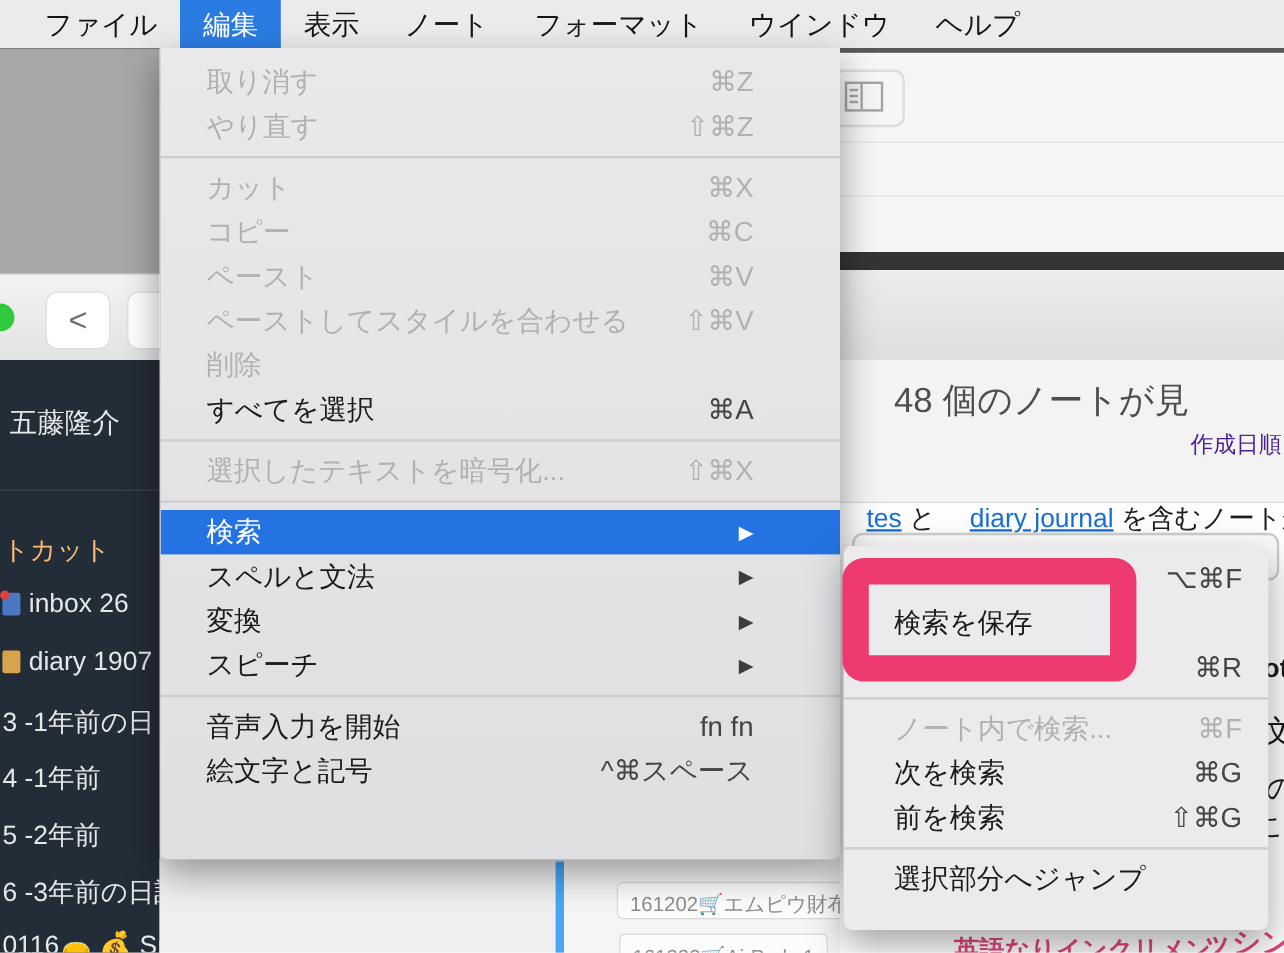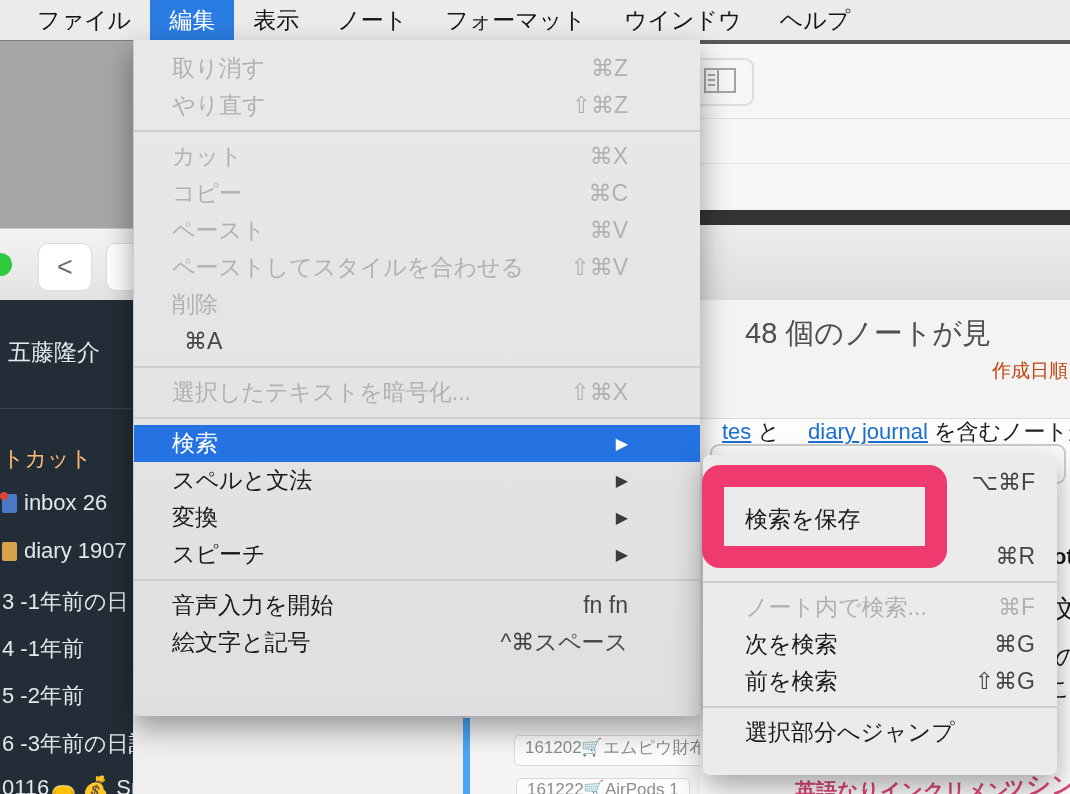--- a/index.html
+++ b/index.html
@@ -44,29 +44,29 @@
   .nb-icon{width:15px;height:19px;border-radius:2px;margin-right:7px;position:relative;flex:0 0 auto;}
   .nb-icon.blue{background:#4a78c4;}
   .nb-icon.blue::after{content:"";position:absolute;left:-2px;top:-2px;width:8px;height:8px;border-radius:50%;background:#d8433b;}
   .nb-icon.tan{background:#d8a34d;}
 
   
   .bstrip{position:absolute;left:133px;top:715px;width:567px;height:79px;background:#efeff0;}
   .bstrip .rightbg{position:absolute;left:337px;top:0;width:230px;height:79px;background:#f5f5f6;}
   .bluebar{position:absolute;left:330px;top:3px;width:7px;height:76px;background:#4aa6f4;}
   .pill{position:absolute;background:#fcfcfc;border:1px solid #d8d8d8;border-radius:5px;color:#8d8d8d;
-        font-size:17px;display:flex;align-items:flex-start;padding:0 10px;white-space:nowrap;box-sizing:border-box;}
+        font-size:17px;display:flex;align-items:flex-end;padding:0 10px;white-space:nowrap;box-sizing:border-box;}
   .pill.p1{left:381px;top:20px;height:31px;}
   .pill.p2{left:383px;top:63px;height:31px;}
 
   
   .results{position:absolute;left:700px;top:300px;width:370px;height:494px;background:#fdfdfe;overflow:hidden;}
   .res-head{position:absolute;left:0;top:0;width:370px;height:119px;background:#f3f3f4;border-bottom:1px solid #dadada;box-sizing:border-box;}
   .res-title{position:absolute;left:45px;top:14px;font-size:29px;color:#4e4e4e;white-space:nowrap;}
-  .res-sort{position:absolute;right:2px;top:58px;font-size:19px;color:#c2410c;white-space:nowrap;margin-left:12px;}
+  .res-sort{position:absolute;right:2px;top:58px;font-size:19px;color:#4c1d95;white-space:nowrap;margin-left:12px;}
   .res-query{position:absolute;left:0;top:117px;font-size:22px;color:#1d1d1d;white-space:nowrap;}
   .res-query .lnk{color:#1a6fd4;text-decoration:underline;padding-left:22px;}
   .searchbox{position:absolute;left:10px;top:144px;width:356px;height:40px;border:2px solid #cccccc;border-radius:9px;background:#fafafa;box-sizing:border-box;}
   .frag{position:absolute;color:#1b1b1b;white-space:nowrap;}
   .pinktext{position:absolute;color:#e0457b;font-weight:bold;white-space:nowrap;
             text-decoration:underline dotted #e0457b 3px;text-underline-offset:4px;}
 
   
   .editmenu{position:absolute;left:133px;top:40px;width:567px;height:676px;
             background:linear-gradient(#e9e9eb,#dfdfe1);border-radius:0 0 7px 7px;
@@ -213,20 +213,21 @@
       </div>
     <div class="mrow dis">
         <span class="ml">ペーストしてスタイルを合わせる</span>
         <span class="ms">⇧⌘V</span>
       </div>
     <div class="mrow dis">
         <span class="ml">削除</span>
         <span class="ms"></span>
       </div>
     <div class="mrow">
+        <span class="ml">すべてを選択</span>
         <span class="ms">⌘A</span>
       </div>
     <div class="msep"></div>
     <div class="mrow dis">
         <span class="ml">選択したテキストを暗号化...</span>
         <span class="ms">⇧⌘X</span>
       </div>
     <div class="msep"></div>
     <div class="mrow hl">
         <span class="ml">検索</span>

